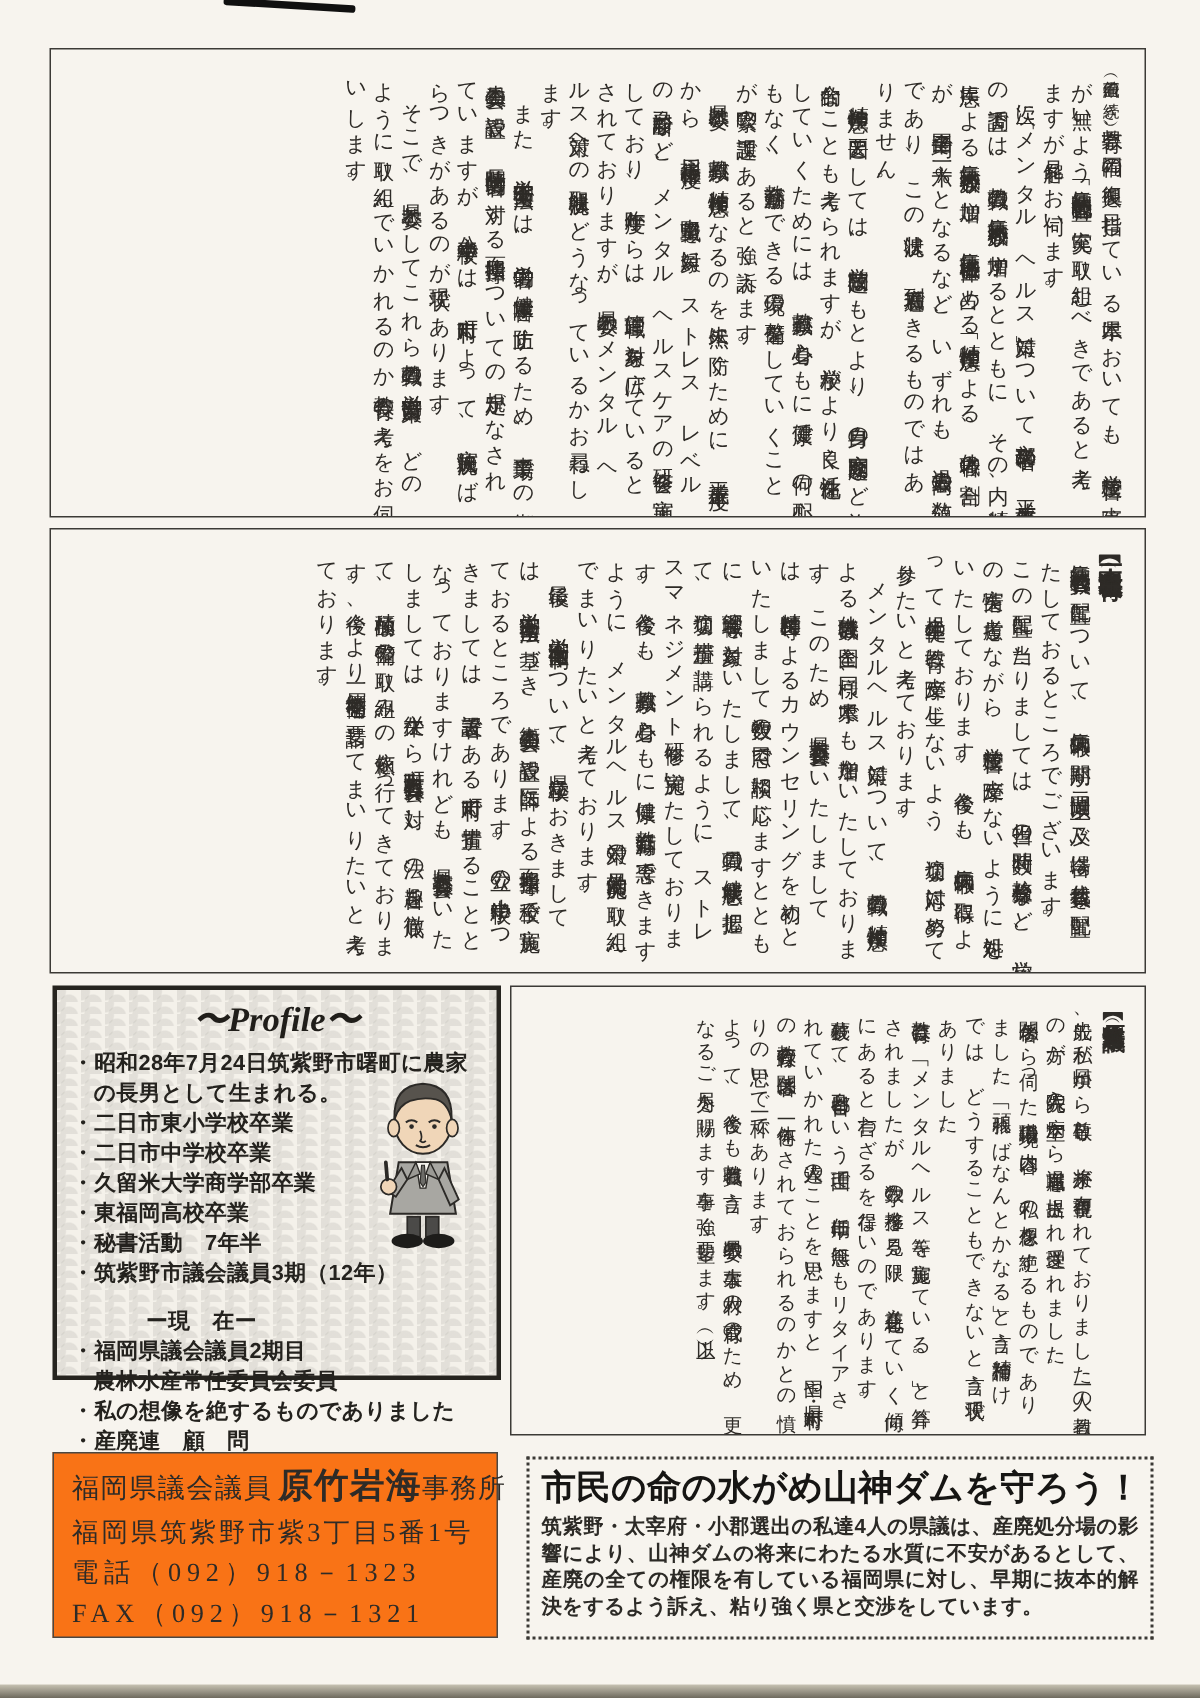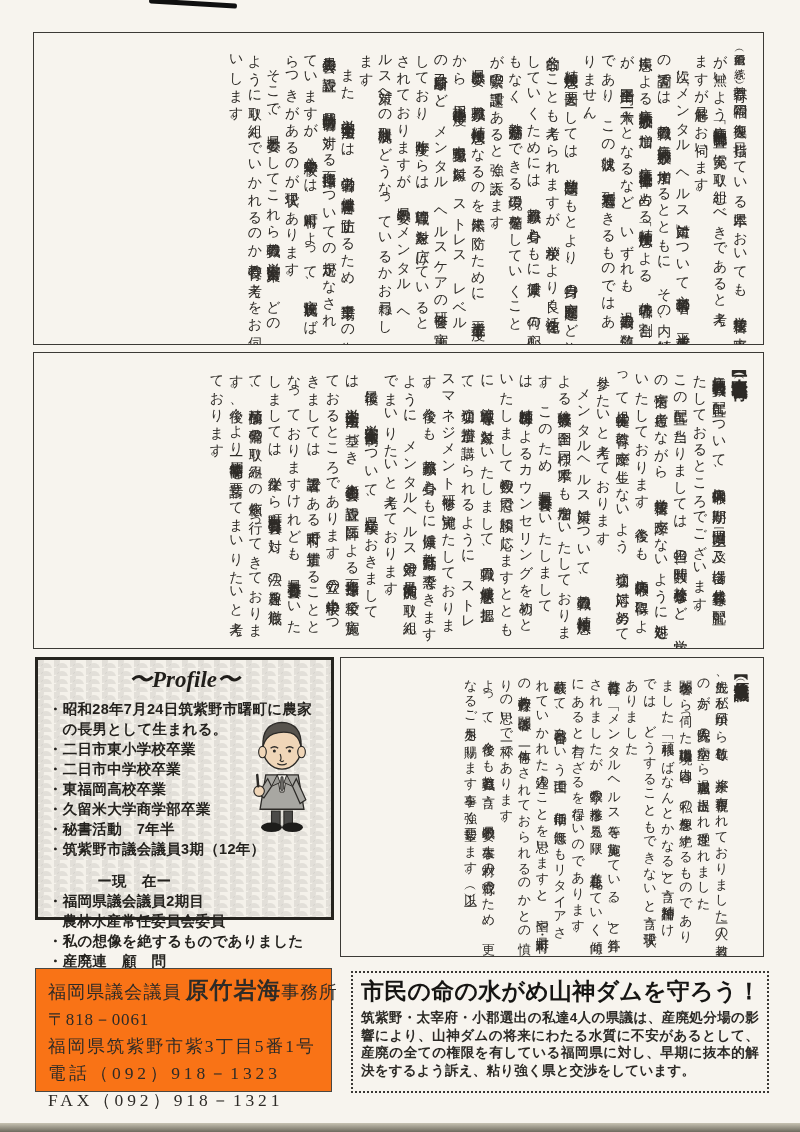--- a/index.html
+++ b/index.html
@@ -136,22 +136,22 @@
       <p>よって、今後とも教職員と言う、県教委の大事な人材の育成のため、更なるご尽力を賜ります事を強く要望します。（以上）</p>
     </div>
   </div>
 
   <div id="profile-box">
     <div class="profile-title">〜Profile〜</div>
     <ul class="profile-list">
       <li>・昭和28年7月24日筑紫野市曙町に農家の長男として生まれる。</li>
       <li>・二日市東小学校卒業</li>
       <li>・二日市中学校卒業</li>
+      <li>・久留米大学商学部卒業</li>
       <li>・東福岡高校卒業</li>
-      <li>・久留米大学商学部卒業</li>
       <li>・秘書活動　7年半</li>
       <li>・筑紫野市議会議員3期（12年）</li>
       <li class="sub-center">ー現　在ー</li>
       <li>・福岡県議会議員2期目</li>
       <li class="sub">農林水産常任委員会委員</li>
       <li>・私の想像を絶するものでありました</li>
       <li>・産廃連　顧　問</li>
     </ul>
     <svg id="caricature" viewBox="0 0 90 128">
 
@@ -188,21 +188,20 @@
       <path d="M43 44 q2 5 0 7 q2 2 4 0" fill="none" stroke="#2c2a27" stroke-width="1.2"></path>
       <path d="M40 54 q5 3 10 0" fill="none" stroke="#2c2a27" stroke-width="1.4"></path>
     </svg>
   </div>
 
   <div id="office-box">
     <div class="row">
       <span class="office-role">福岡県議会議員</span>
       <span class="office-name">原竹岩海</span><span class="office-suffix">事務所</span>
     </div>
-    <div class="office-postal">〒818－0061</div>
     <div class="office-address">福岡県筑紫野市紫3丁目5番1号</div>
     <div class="office-phone">電話（092）918－1323</div>
     <div class="office-fax">FAX（092）918－1321</div>
   </div>
 
   <div id="dam-box">
     <p class="dam-title">市民の命の水がめ山神ダムを守ろう！</p>
     <p class="dam-body">筑紫野・太宰府・小郡選出の私達4人の県議は、産廃処分場の影響により、山神ダムの将来にわたる水質に不安があるとして、産廃の全ての権限を有している福岡県に対し、早期に抜本的解決をするよう訴え、粘り強く県と交渉をしています。</p>
   </div>
 

